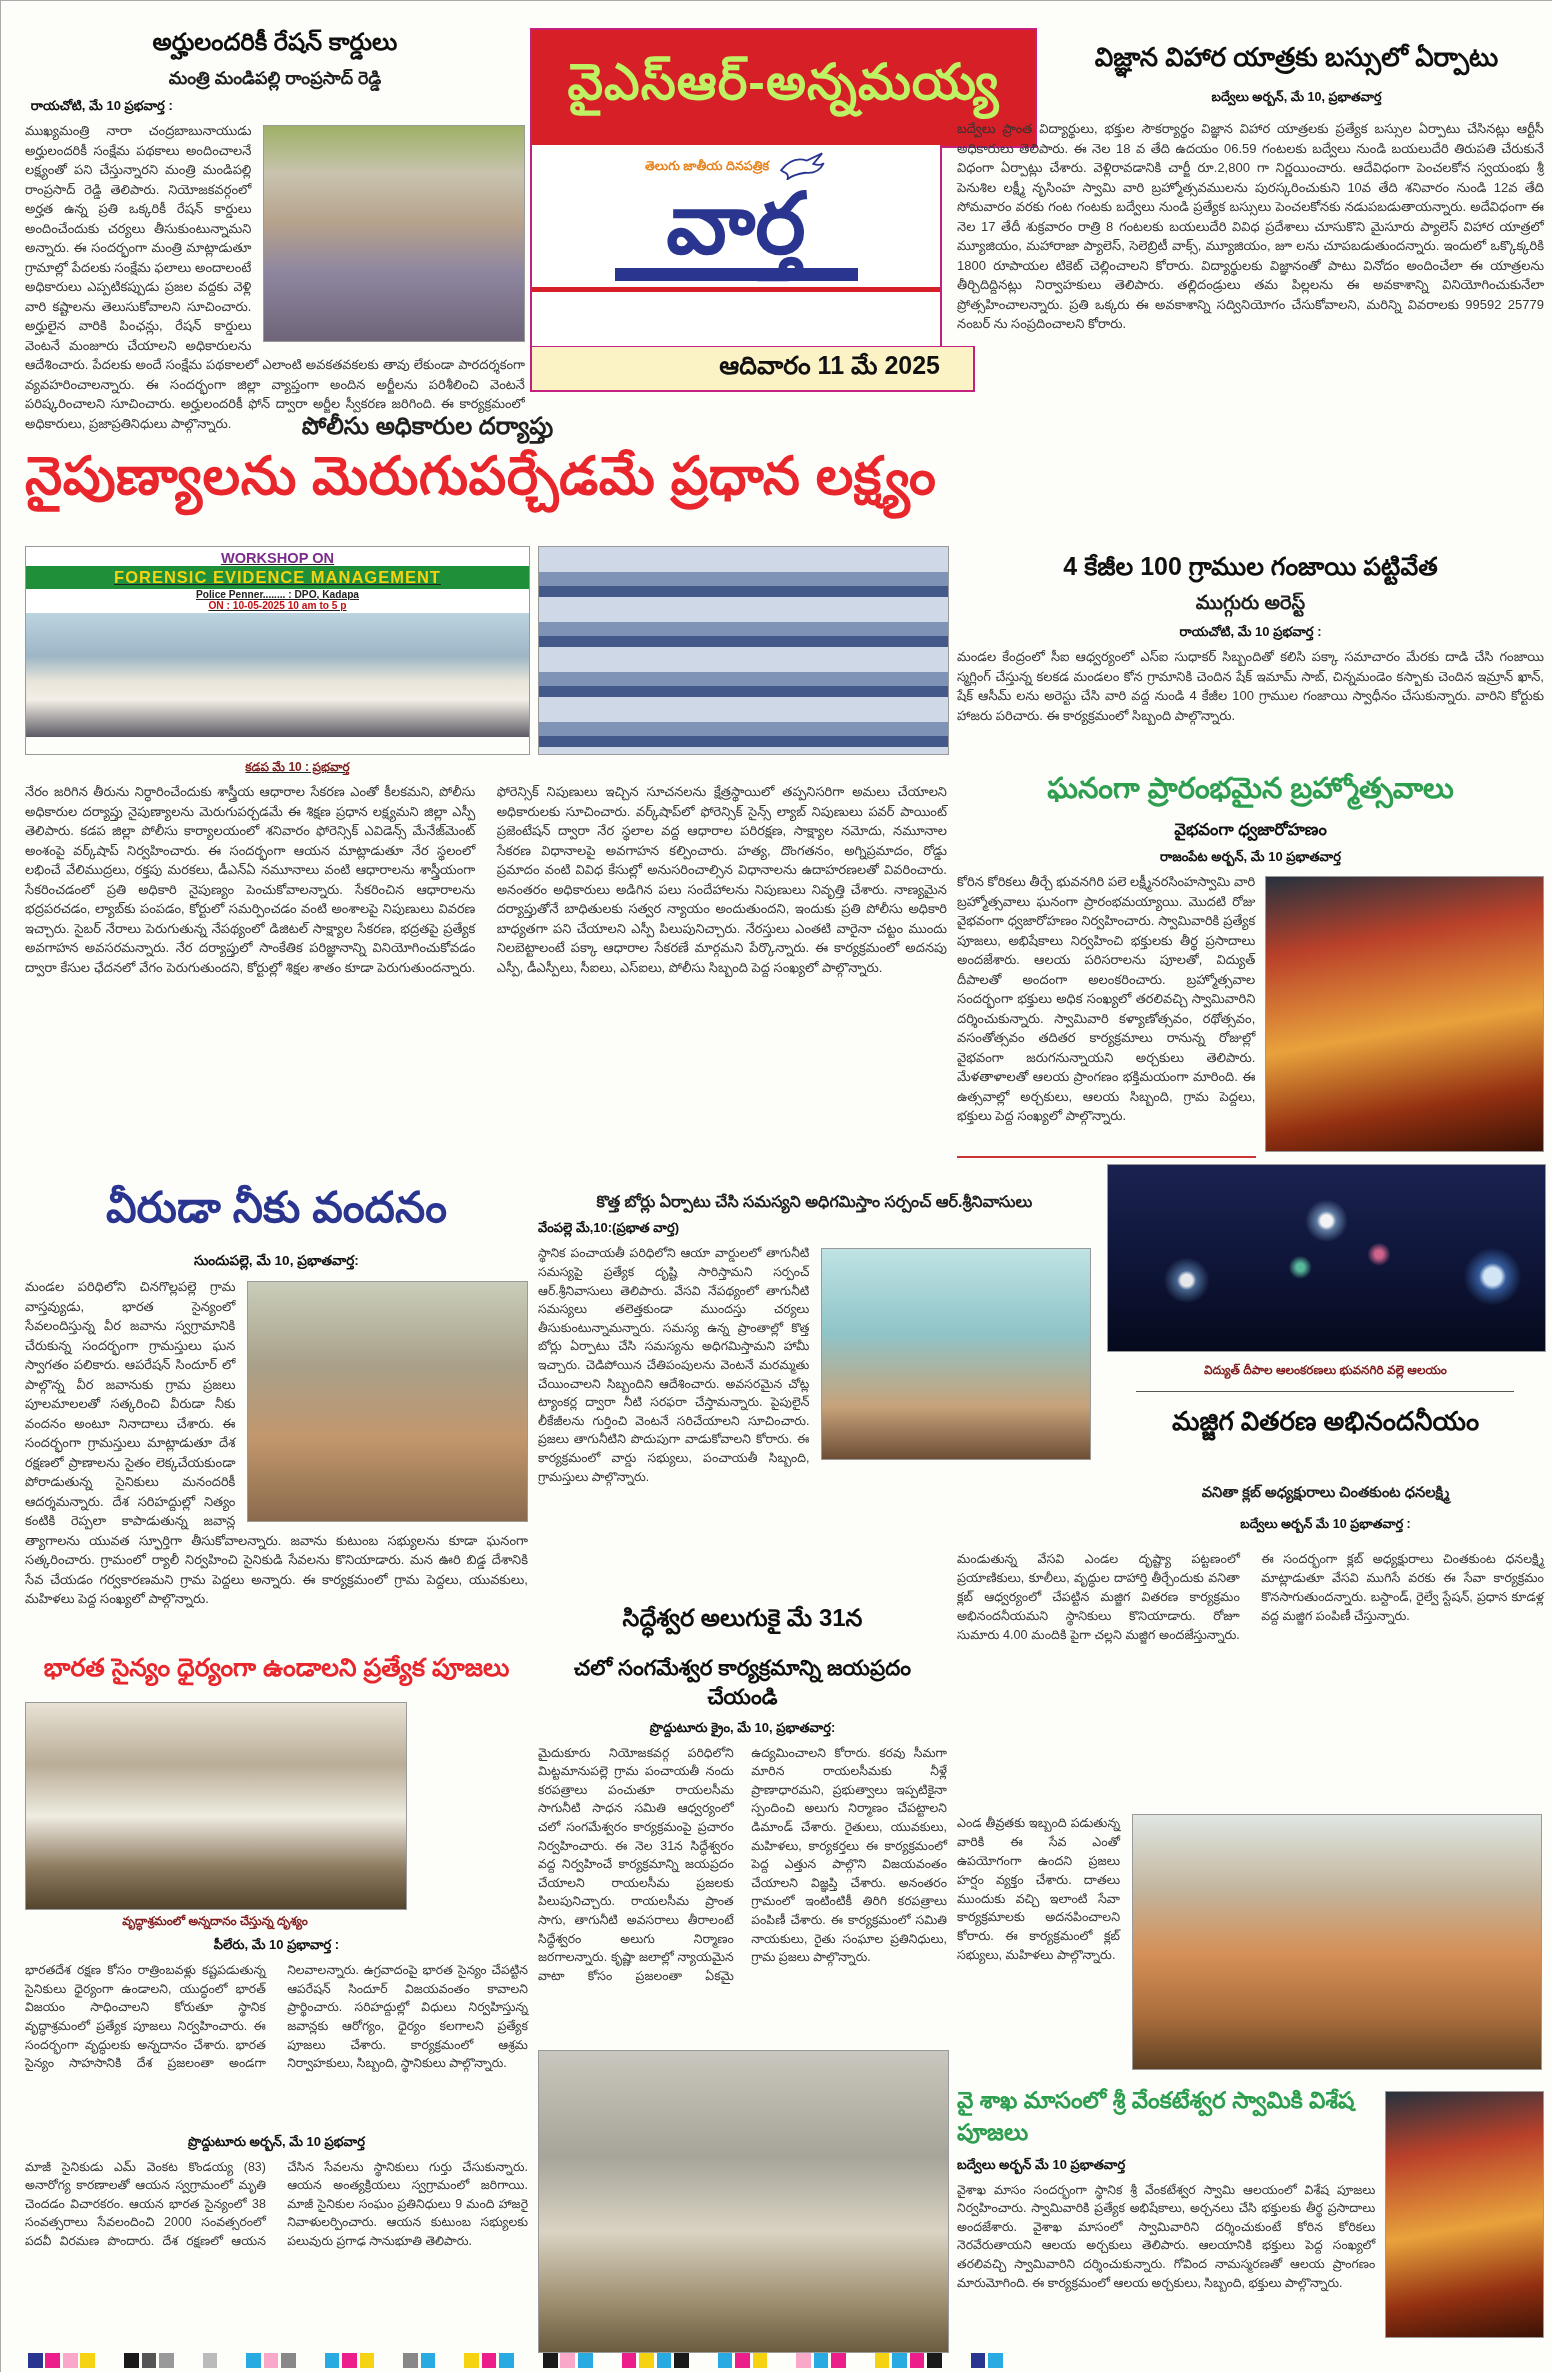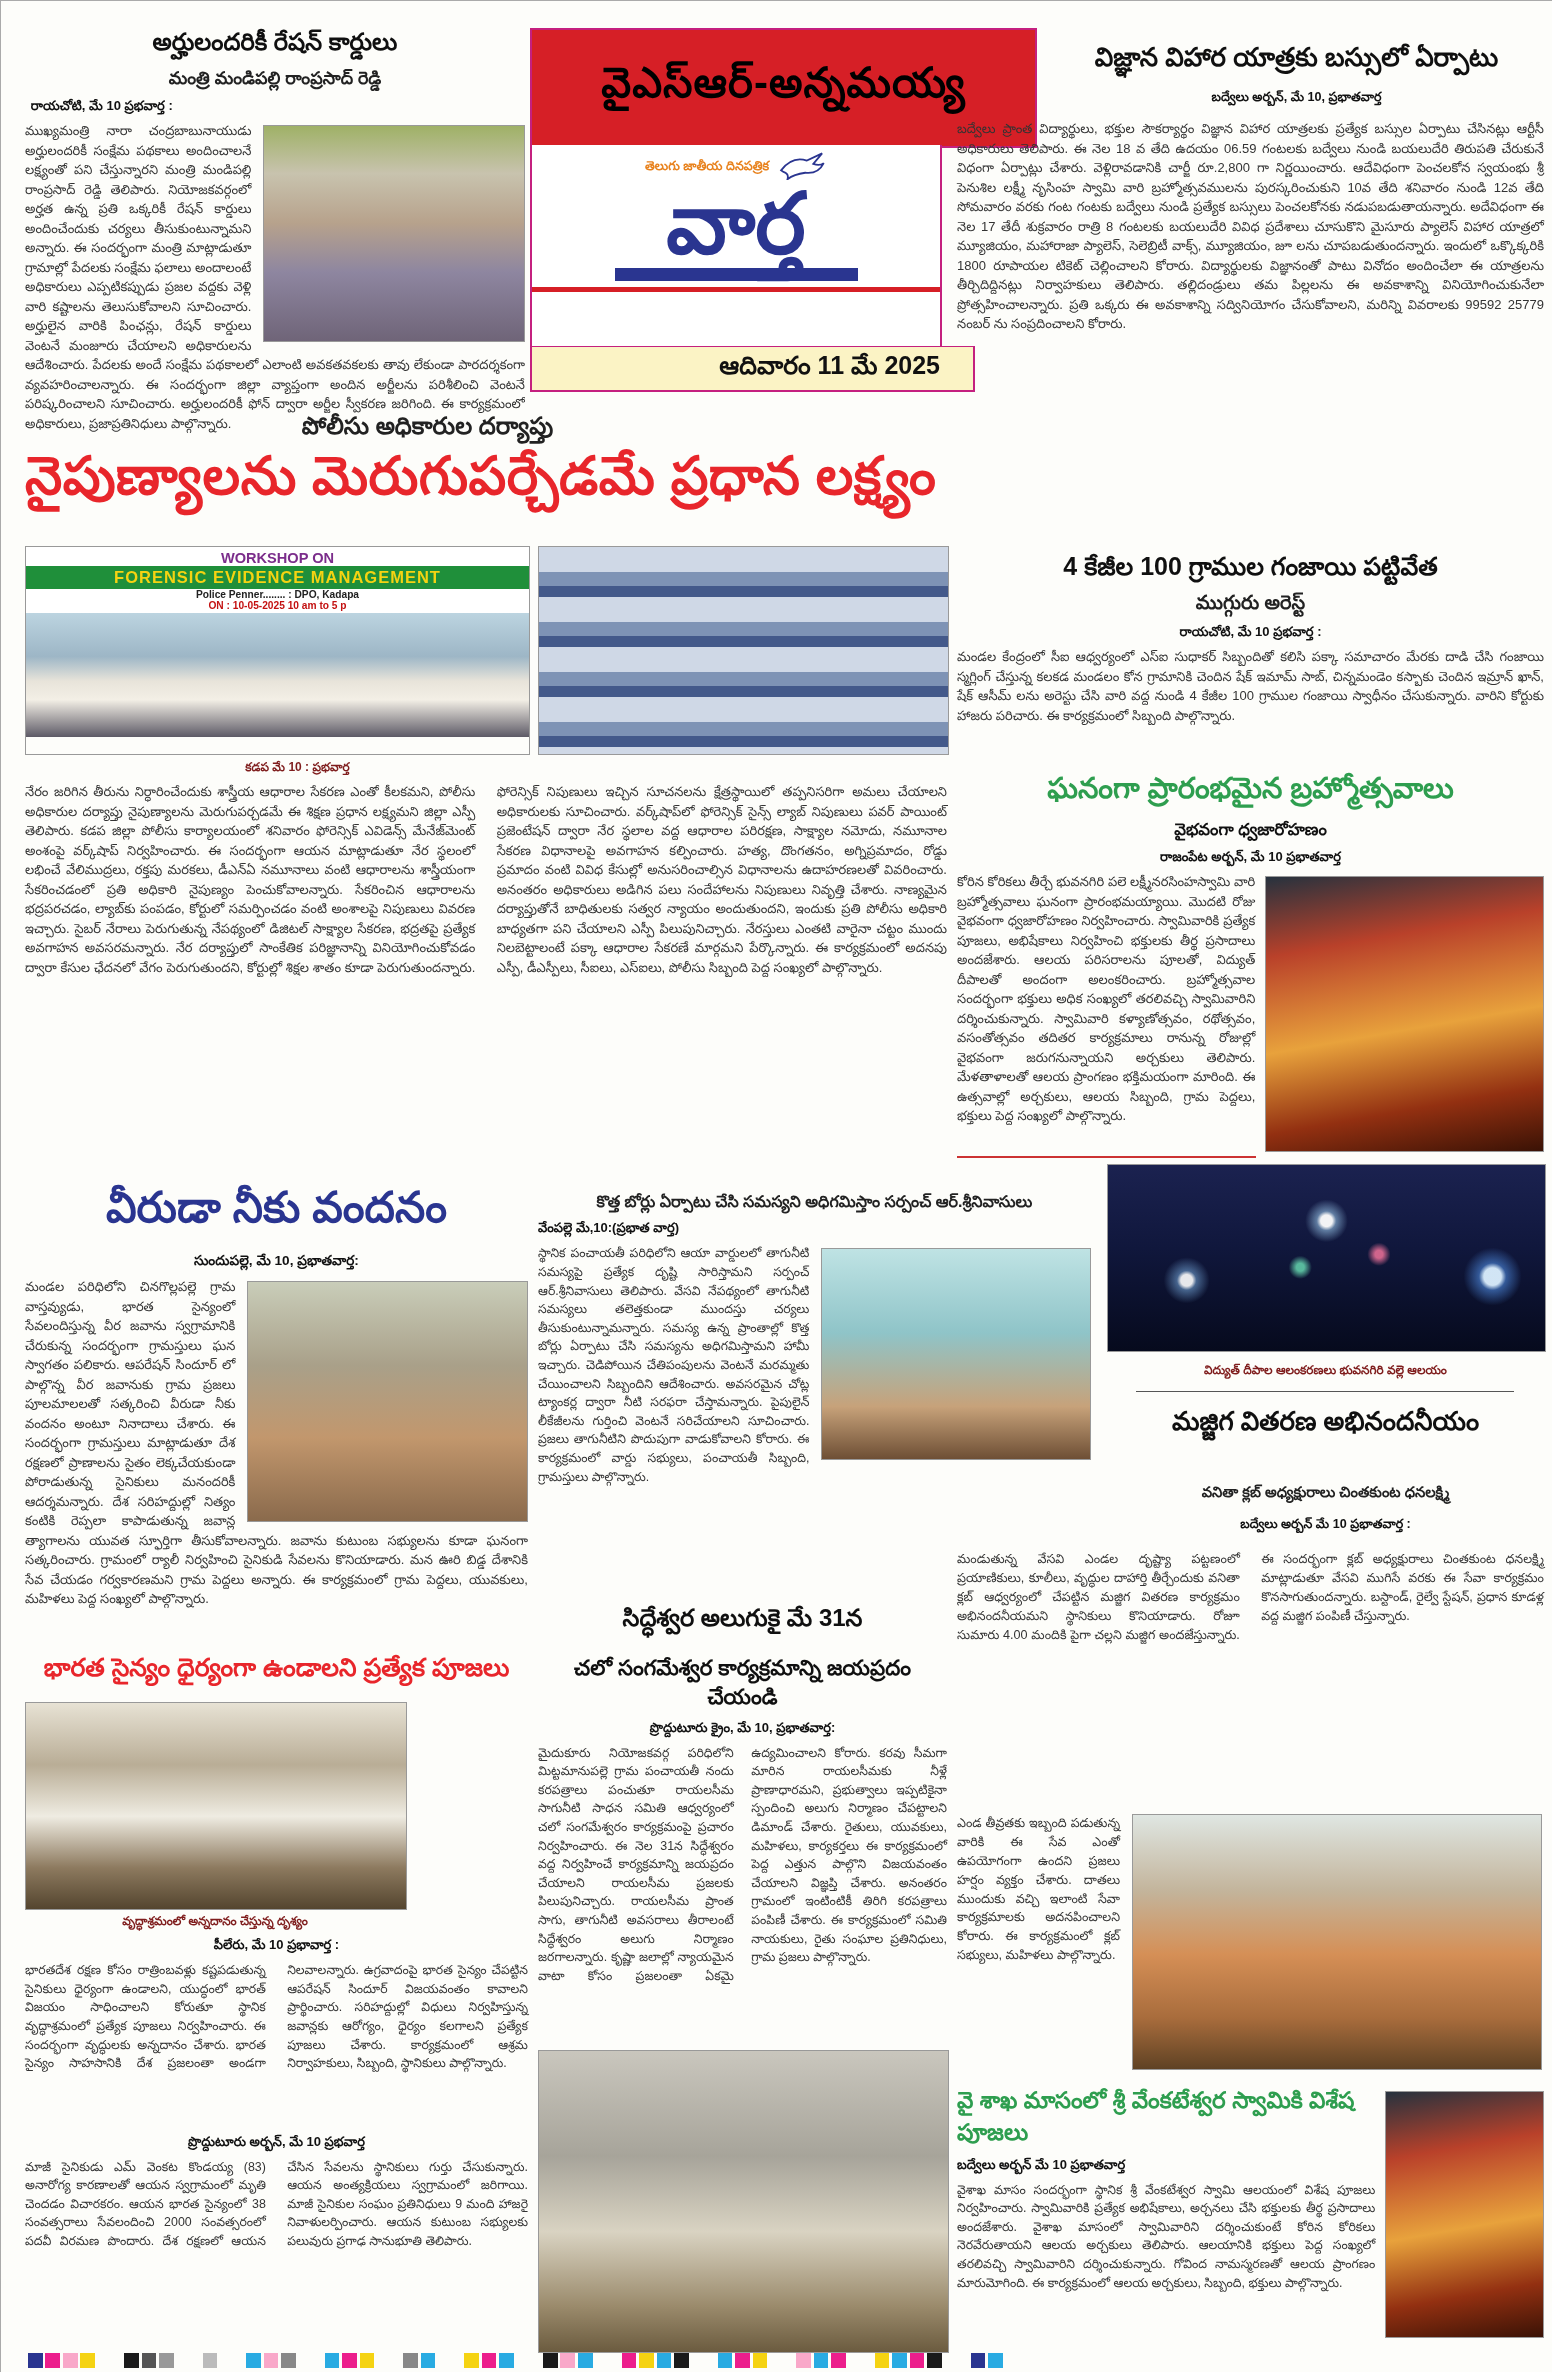--- a/index.html
+++ b/index.html
@@ -7,21 +7,21 @@
         border:1px solid #aaa;overflow:hidden;
         font-family:"Liberation Sans","DejaVu Sans",sans-serif;color:#222;}
   .abs{position:absolute;}
   .center{text-align:center;}
   h1,h2,h3,p{margin:0;padding:0;font-weight:bold;}
   .body-text{font-size:13px;line-height:1.5;color:#333;font-weight:normal;text-align:justify;}
   .dateline{font-size:13px;font-weight:bold;color:#111;margin:5.8px 0;}
   .subhead{font-size:16.5px;font-weight:bold;color:#111;}
   
   .mast-red{background:#d61f26;border:2.9px solid #c4207f;display:flex;align-items:center;justify-content:center;}
-  .mast-red h1{color:#000000;font-size:42px;letter-spacing:1px;}
+  .mast-red h1{color:#bef264;font-size:50px;letter-spacing:1px;}
   .mast-low{background:#fff;border:2.9px solid #c4207f;border-top:none;display:flex;}
   .deity{width:146px;height:100%;background:linear-gradient(160deg,#b33a10 0%,#e98922 30%,#f4c863 50%,#c0501a 75%,#7e1d08 100%);}
   .mast-right{flex:1;display:flex;flex-direction:column;align-items:center;justify-content:flex-start;padding-top:5.8px;}
   .tagline-row{display:flex;align-items:center;gap:7.8px;}
   .tagline{color:#e8821d;font-size:12.6px;font-weight:bold;}
   .vaartha{color:#2a3590;font-size:85px;font-weight:bold;line-height:0.95;}
   .blue-bar{width:243px;height:12.6px;background:#2a3590;margin-top:3.9px;}
   .red-bar{width:408px;height:4.9px;background:#d61f26;margin-top:5.8px;}
   .date-strip{background:#fbf3c5;border:2.9px solid #c4207f;border-top:1.9px solid #c4207f;
               display:flex;align-items:center;justify-content:flex-end;padding-right:33px;}
@@ -111,21 +111,21 @@
     <h2 class="abs center hl-black" style="left:1048px;top:41px;width:495px;font-size:26px;">విజ్ఞాన విహార యాత్రకు బస్సులో ఏర్పాటు</h2>
     <p class="abs dateline center" style="left:1048px;top:83px;width:495px;font-size:12.6px;">బద్వేలు అర్బన్, మే 10, ప్రభాతవార్త</p>
     <p class="abs body-text" style="left:956px;top:118px;width:587px;height:425px;font-size:13px;">బద్వేలు ప్రాంత విద్యార్థులు, భక్తుల సౌకర్యార్థం విజ్ఞాన విహార యాత్రలకు ప్రత్యేక బస్సుల ఏర్పాటు చేసినట్లు ఆర్టీసీ అధికారులు తెలిపారు. ఈ నెల 18 వ తేది ఉదయం 06.59 గంటలకు బద్వేలు నుండి బయలుదేరి తిరుపతి చేరుకునే విధంగా ఏర్పాట్లు చేశారు. వెళ్లిరావడానికి చార్జీ రూ.2,800 గా నిర్ణయించారు. ఆదేవిధంగా పెంచలకోన స్వయంభు శ్రీ పెనుశిల లక్ష్మీ నృసింహ స్వామి వారి బ్రహ్మోత్సవములను పురస్కరించుకుని 10వ తేది శనివారం నుండి 12వ తేది సోమవారం వరకు గంట గంటకు బద్వేలు నుండి ప్రత్యేక బస్సులు పెంచలకోనకు నడుపబడుతాయన్నారు. అదేవిధంగా ఈ నెల 17 తేదీ శుక్రవారం రాత్రి 8 గంటలకు బయలుదేరి వివిధ ప్రదేశాలు చూసుకొని మైసూరు ప్యాలెస్ విహార యాత్రలో మ్యూజియం, మహారాజా ప్యాలెస్, సెలెబ్రిటీ వాక్స్, మ్యూజియం, జూ లను చూపబడుతుందన్నారు. ఇందులో ఒక్కొక్కరికి 1800 రూపాయల టికెట్ చెల్లించాలని కోరారు. విద్యార్థులకు విజ్ఞానంతో పాటు వినోదం అందించేలా ఈ యాత్రలను తీర్చిదిద్దినట్లు నిర్వాహకులు తెలిపారు. తల్లిదండ్రులు తమ పిల్లలను ఈ అవకాశాన్ని వినియోగించుకునేలా ప్రోత్సహించాలన్నారు. ప్రతి ఒక్కరు ఈ అవకాశాన్ని సద్వినియోగం చేసుకోవాలని, మరిన్ని వివరాలకు 99592 25779 నంబర్ ను సంప్రదించాలని కోరారు.</p>
   </section>
 
   <section>
     <p class="abs center" style="left:24px;top:411px;width:805px;font-size:24px;font-weight:bold;">పోలీసు అధికారుల దర్యాప్తు</p>
     <h1 class="abs hl-red" style="left:24px;top:444px;width:922px;font-size:53px;letter-spacing:0.5px;">నైపుణ్యాలను మెరుగుపర్చేడమే ప్రధాన లక్ష్యం</h1>
   </section>
 
-  <figure class="abs" style="left:24px;top:545px;width:545px;height:231px;margin:0;">
+  <figure class="abs" style="left:24px;top:545px;width:545px;height:231px;margin:0;text-decoration:underline;">
     <div class="photo" style="width:503px;height:207px;">
       <div class="banner">
         <div class="b1">WORKSHOP ON</div>
         <div class="b2">FORENSIC EVIDENCE MANAGEMENT</div>
         <div class="b3">Police Penner........ : DPO, Kadapa</div>
         <div class="b4">ON : 10-05-2025      10 am to 5 p</div>
       </div>
       <div class="dais" style="width:100%;height:124px;"></div>
     </div>
     <figcaption class="caption center">కడప మే 10 : ప్రభవార్త</figcaption>

